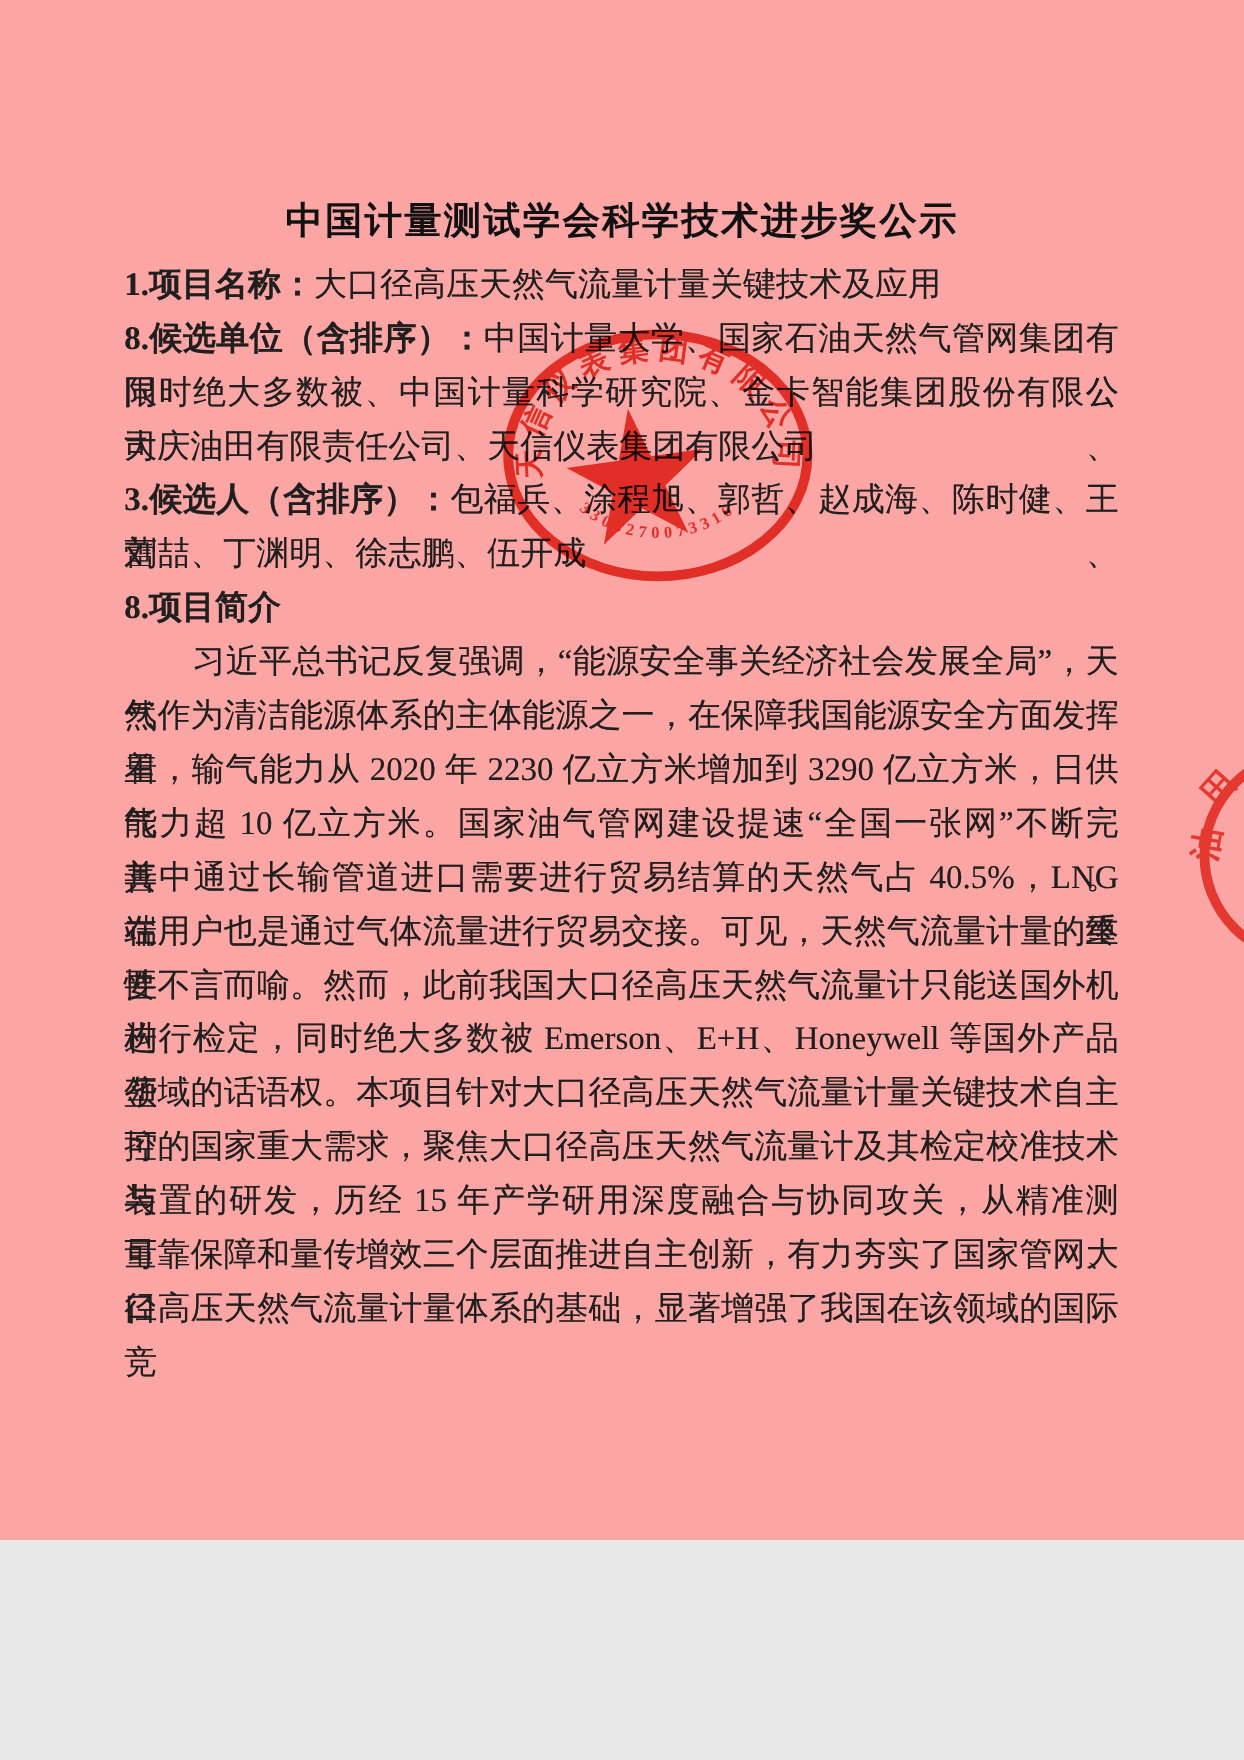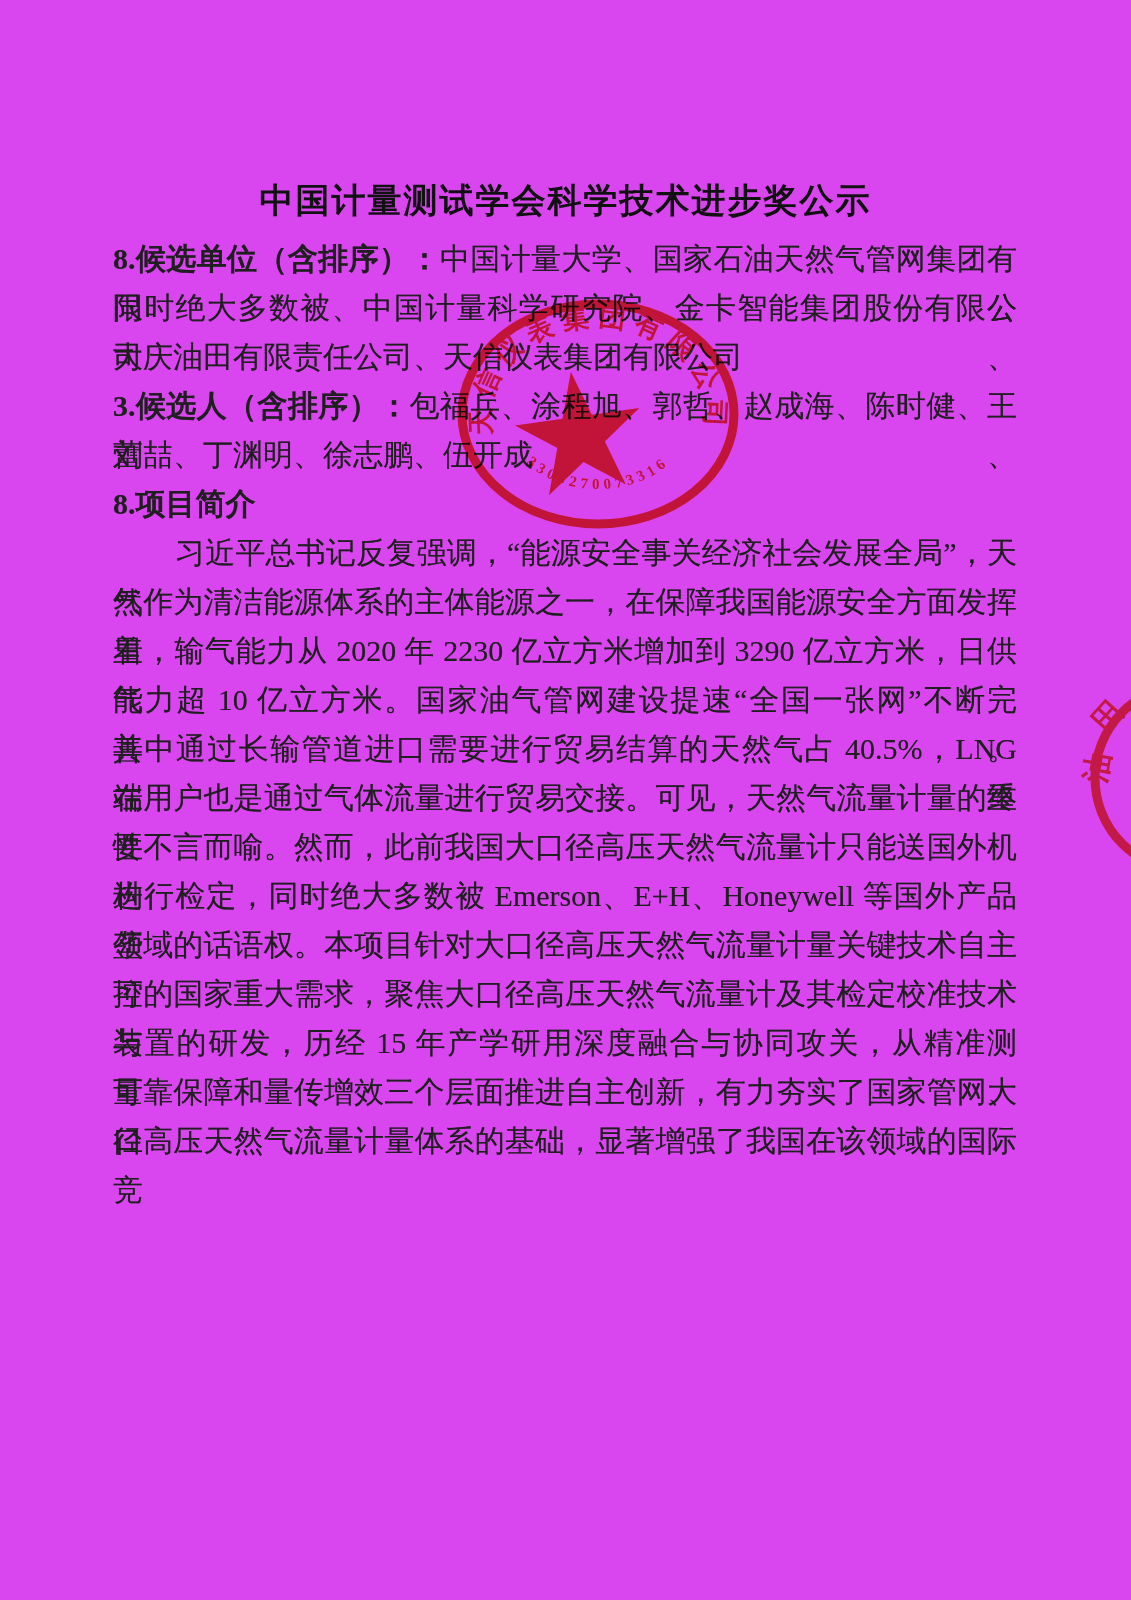--- a/index.html
+++ b/index.html
@@ -1,19 +1,19 @@
 <!DOCTYPE html>
 <html><head>
 <meta charset="utf-8">
 <style>
   html,body{margin:0;padding:0;background:#e8e8e8;}
   .page{
     position:relative;
-    width:1131px;height:1600px;
-    background:#d946ef;
+    width:1131px;height:1400px;
+    background:#fca5a5;
     overflow:hidden;
     font-family:"Liberation Serif","DejaVu Serif",serif;
     color:#1f1f1f;
   }
   .doc-title{
     position:absolute;top:178px;left:0;width:100%;
     text-align:center;
     font-family:"Liberation Sans","DejaVu Sans",sans-serif;
     font-weight:700;
     font-size:34px;
@@ -48,20 +48,21 @@
   .seal-text{ font-family:"Liberation Serif","DejaVu Serif",serif; font-weight:700; }
 </style>
 </head>
 <body>
 
 <div class="page">
 
   <div class="doc-title">中国计量测试学会科学技术进步奖公示</div>
 
   <div class="doc-body">
+      <div class="line"><span class="bold">1.项目名称：</span><span>大口径高压天然气流量计量关键技术及应用</span></div>
       <div class="line j"><span class="bold">8.候选单位（含排序）：</span><span>中国计量大学、国家石油天然气管网集团有限公</span></div>
       <div class="line j"><span>同时绝大多数被、中国计量科学研究院、金卡智能集团股份有限公司、</span></div>
       <div class="line"><span>大庆油田有限责任公司、天信仪表集团有限公司</span></div>
       <div class="line j"><span class="bold">3.候选人（含排序）：</span><span>包福兵、涂程旭、郭哲、赵成海、陈时健、王蕾、</span></div>
       <div class="line"><span>刘喆、丁渊明、徐志鹏、伍开成</span></div>
       <div class="line"><span class="bold">8.项目简介</span></div>
       <div class="line j ind"><span>习近平总书记反复强调，“能源安全事关经济社会发展全局”，天然</span></div>
       <div class="line j"><span>气作为清洁能源体系的主体能源之一，在保障我国能源安全方面发挥着</span></div>
       <div class="line j"><span>里，输气能力从 2020 年 2230 亿立方米增加到 3290 亿立方米，日供气</span></div>
       <div class="line j"><span>能力超 10 亿立方米。国家油气管网建设提速“全国一张网”不断完善。</span></div>

